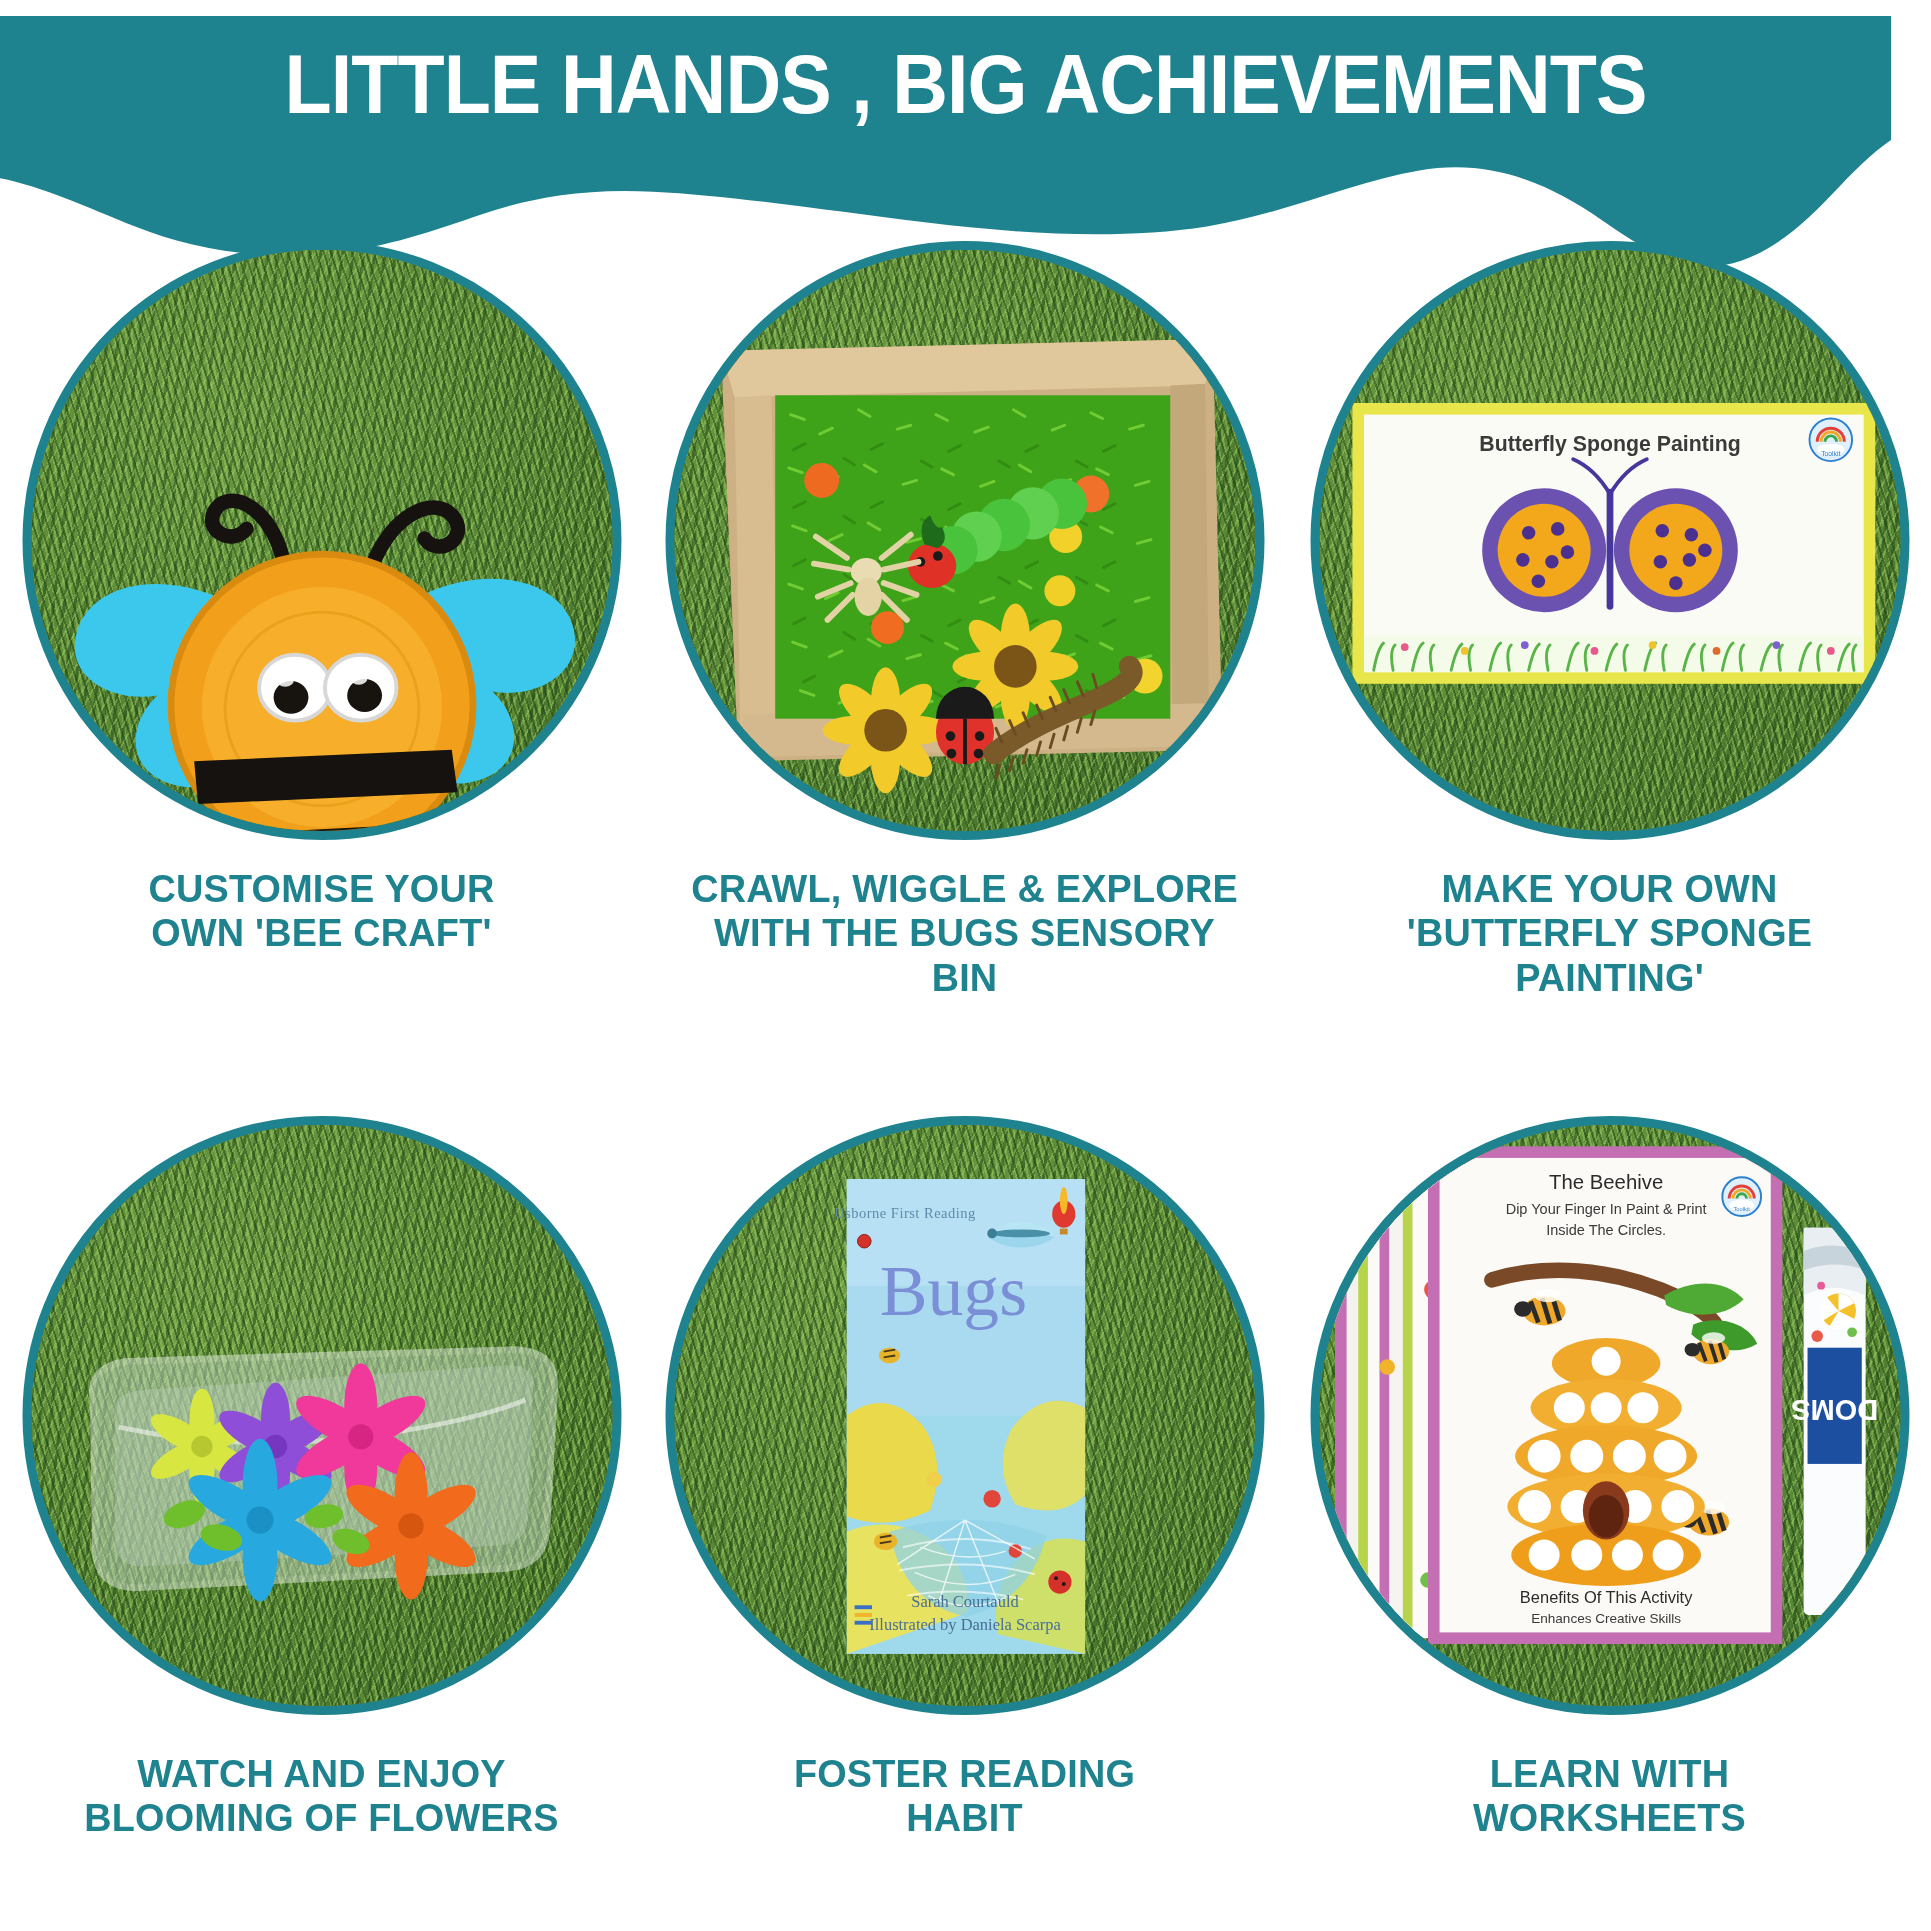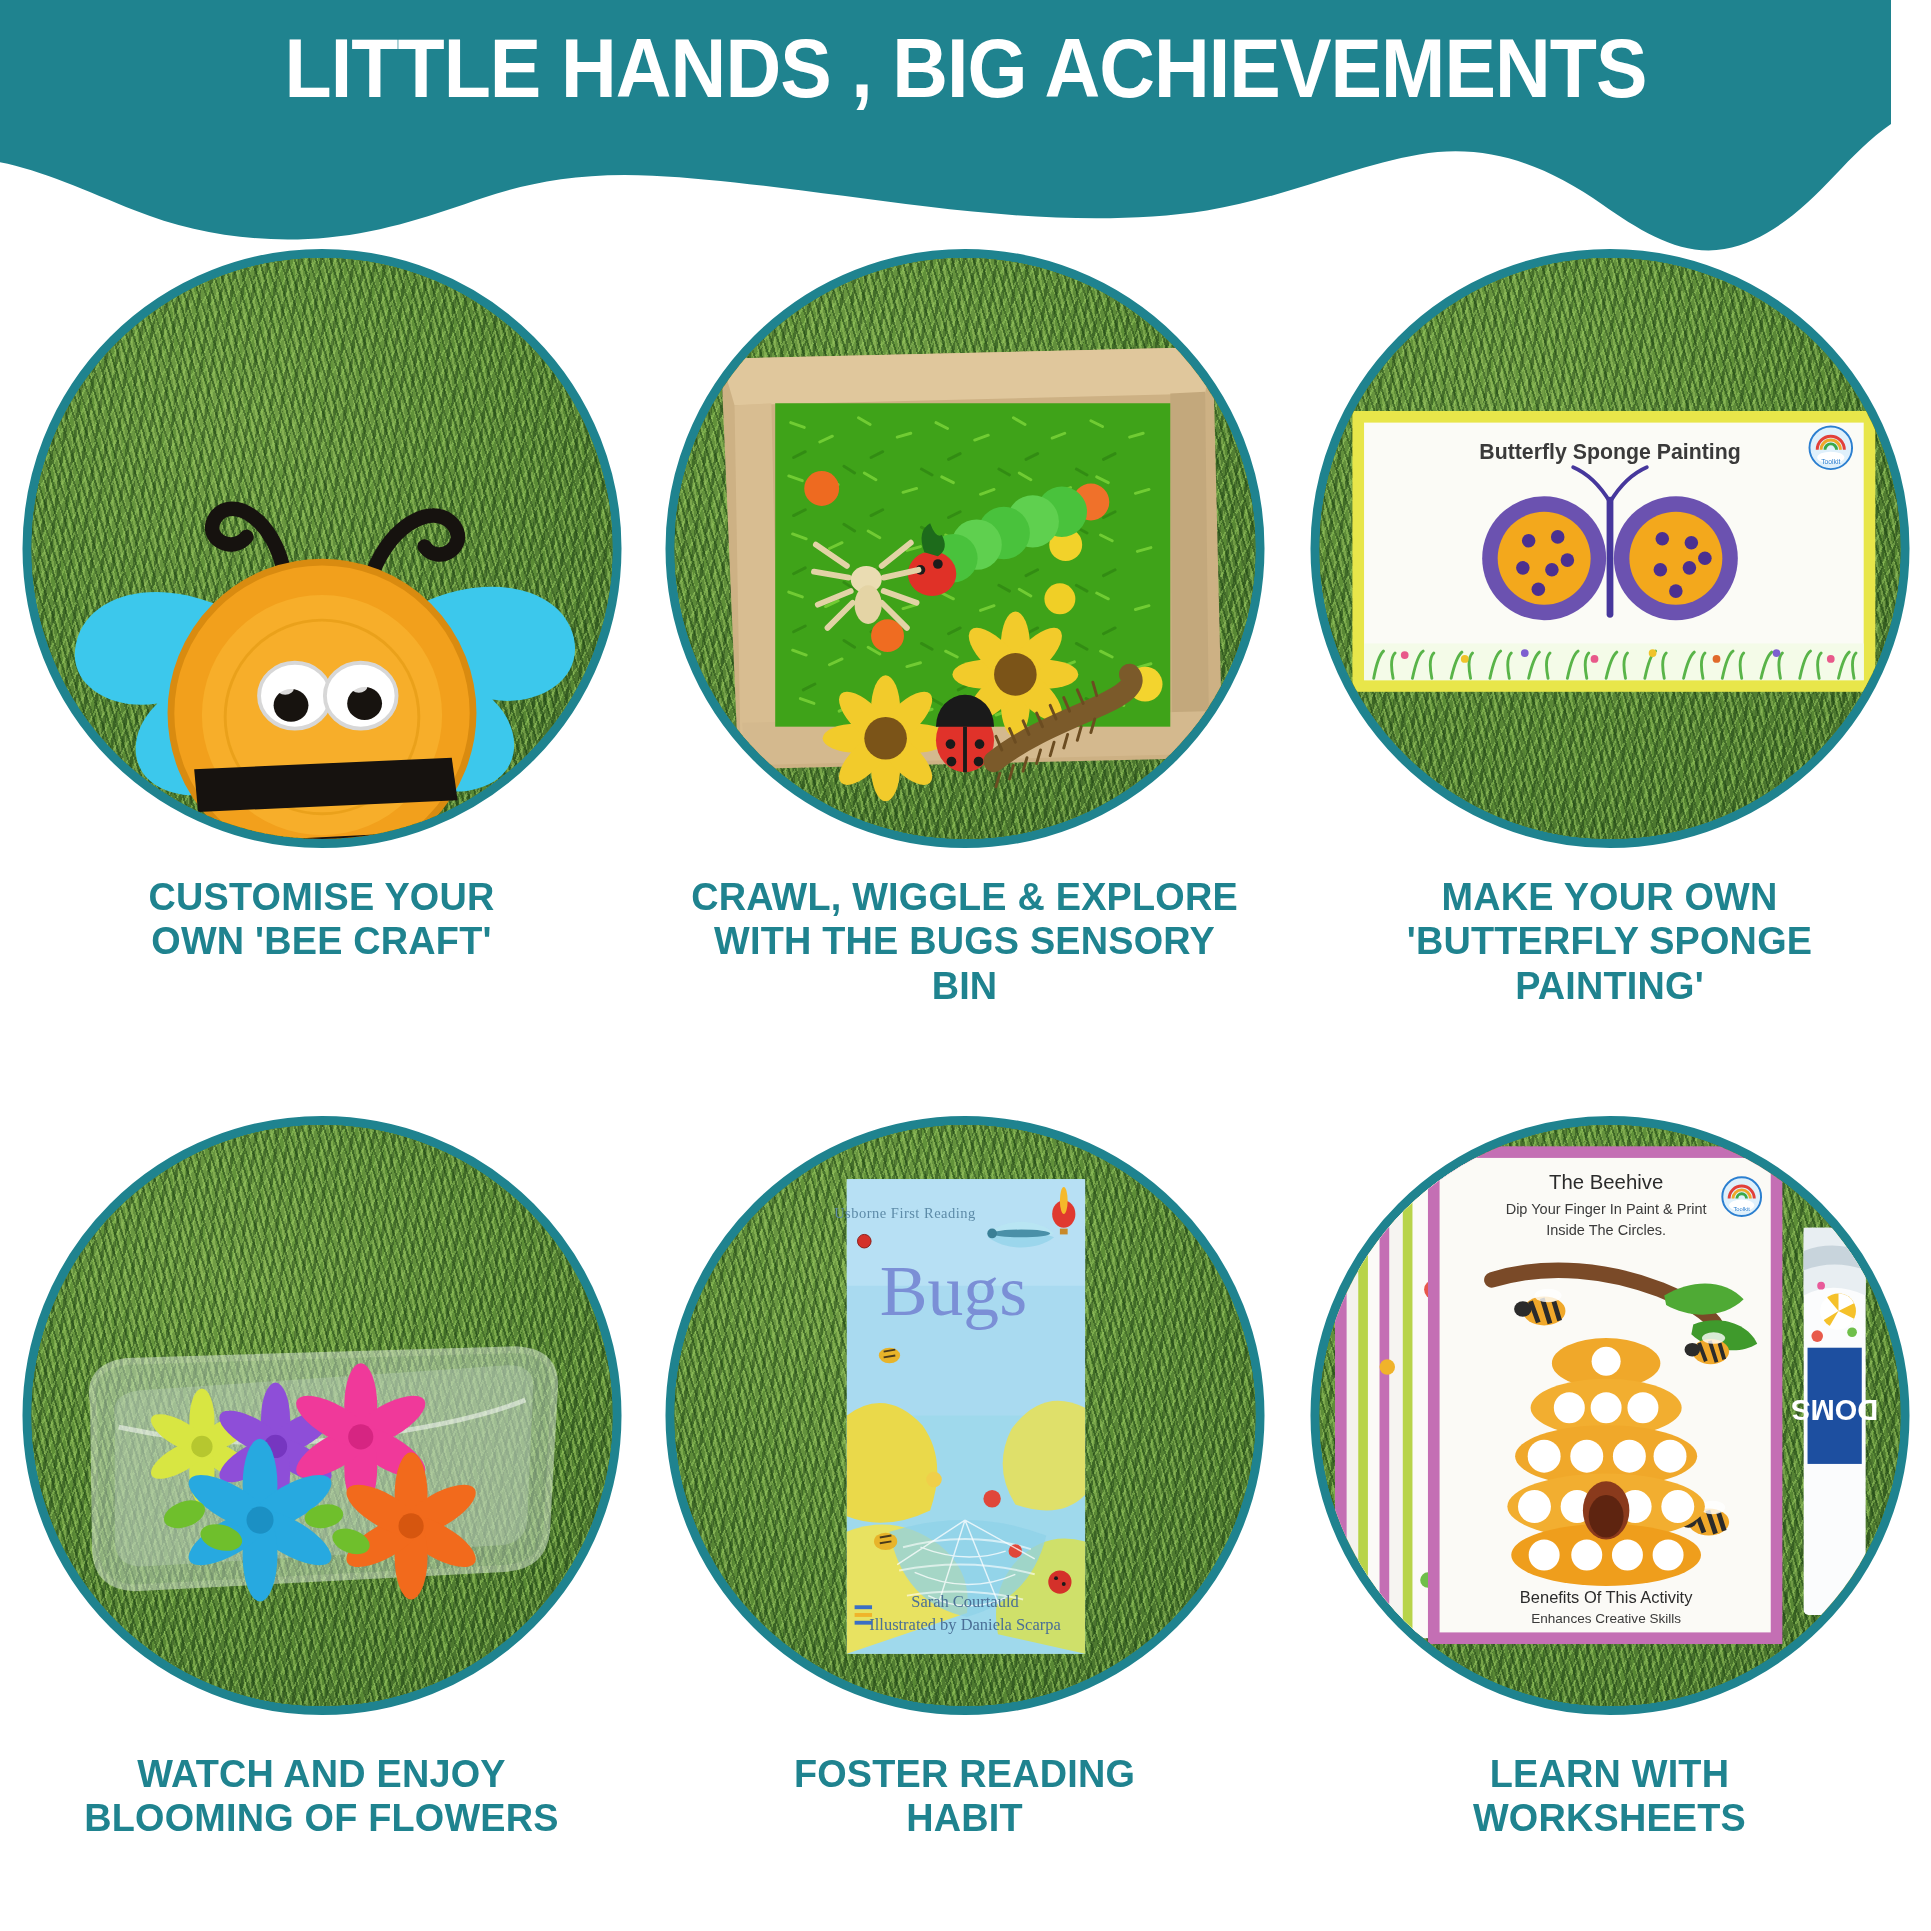--- a/index.html
+++ b/index.html
@@ -6,21 +6,21 @@
   html,body { width:1931px; height:1931px; }
   body {
     background:#ffffff;
     font-family:"Liberation Sans", sans-serif;
     overflow:hidden;
     position:relative;
   }
 
   
   #header-band {
-    position:absolute; left:0; top:0; width:1891px; height:251px;
+    position:absolute; left:0; top:16px; width:1891px; height:251px;
     overflow:hidden;
   }
   #header-wave { position:absolute; left:0; top:0; width:1931px; height:251px; }
   #header-title {
     position:absolute; left:0; top:21px; width:1931px;
     text-align:center;
     color:#ffffff;
     font-size:83px;
     font-weight:bold;
     letter-spacing:-1px;
@@ -28,21 +28,21 @@
     font-family:"Liberation Sans", sans-serif;
     z-index:3;
     white-space:nowrap;
   }
 
   
   #grid {
     position:absolute; left:0; top:241px; width:1931px; height:1690px;
   }
   .cell { position:absolute; width:643px; }
-  .cell.r1 { top:8px; height:888px; }
+  .cell.r1 { top:0; height:888px; }
   .cell.r2 { top:874px; height:816px; }
   .cell.c1 { left:0; }
   .cell.c2 { left:643px; }
   .cell.c3 { left:1288px; }
 
   .photo-circle {
     position:absolute; left:50%; transform:translateX(-50%);
     top:0;
     width:599px; height:599px;
     border-radius:50%;

